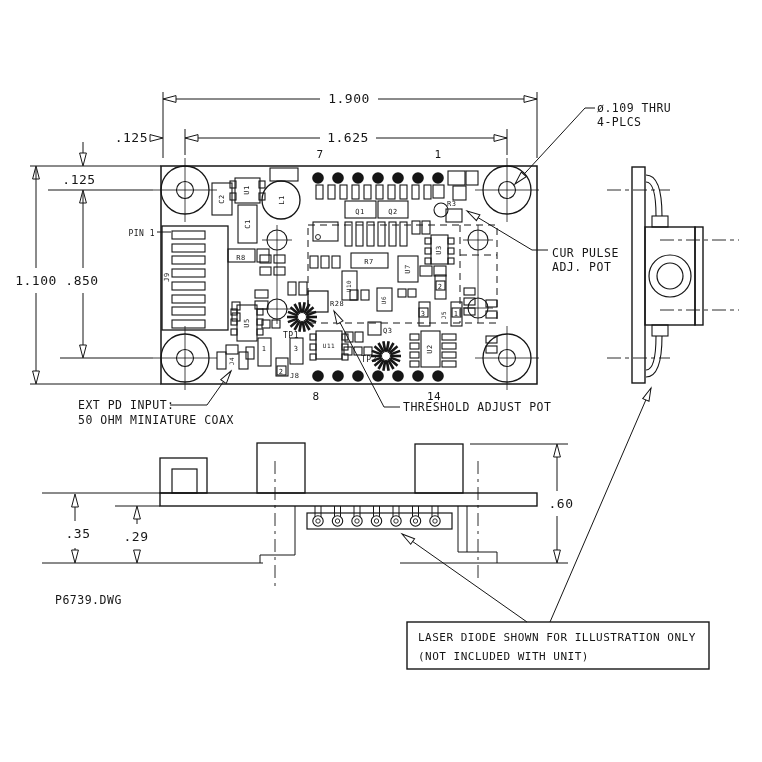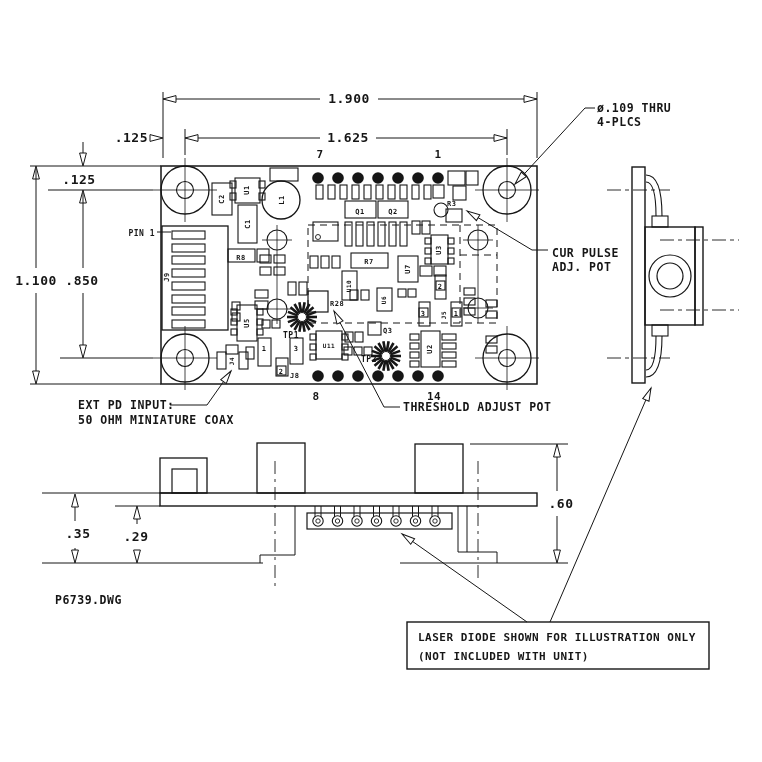--- a/index.html
+++ b/index.html
@@ -1,16 +1,16 @@
 <!DOCTYPE html>
 <html><head>
 <meta charset="utf-8">
 <style>
   html,body{margin:0;padding:0;background:#ffffff;}
-  .sheet{position:relative;width:762px;height:762px;background:#ffffff;overflow:hidden;font-weight:bold;}
+  .sheet{position:relative;width:762px;height:762px;background:#ffffff;overflow:hidden;}
   svg{display:block;}
   text{font-family:"DejaVu Sans Mono","Liberation Mono",monospace;letter-spacing:0.5px;}
 </style>
 </head>
 <body>
 
 <div class="sheet">
   <svg id="dwg" viewBox="0 0 762 762" width="762" height="762" aria-label="P6739.DWG">
       <line x1="163" y1="158" x2="163" y2="92" stroke="#161616" stroke-width="1"></line>
       <line x1="537" y1="158" x2="537" y2="92" stroke="#161616" stroke-width="1"></line>

